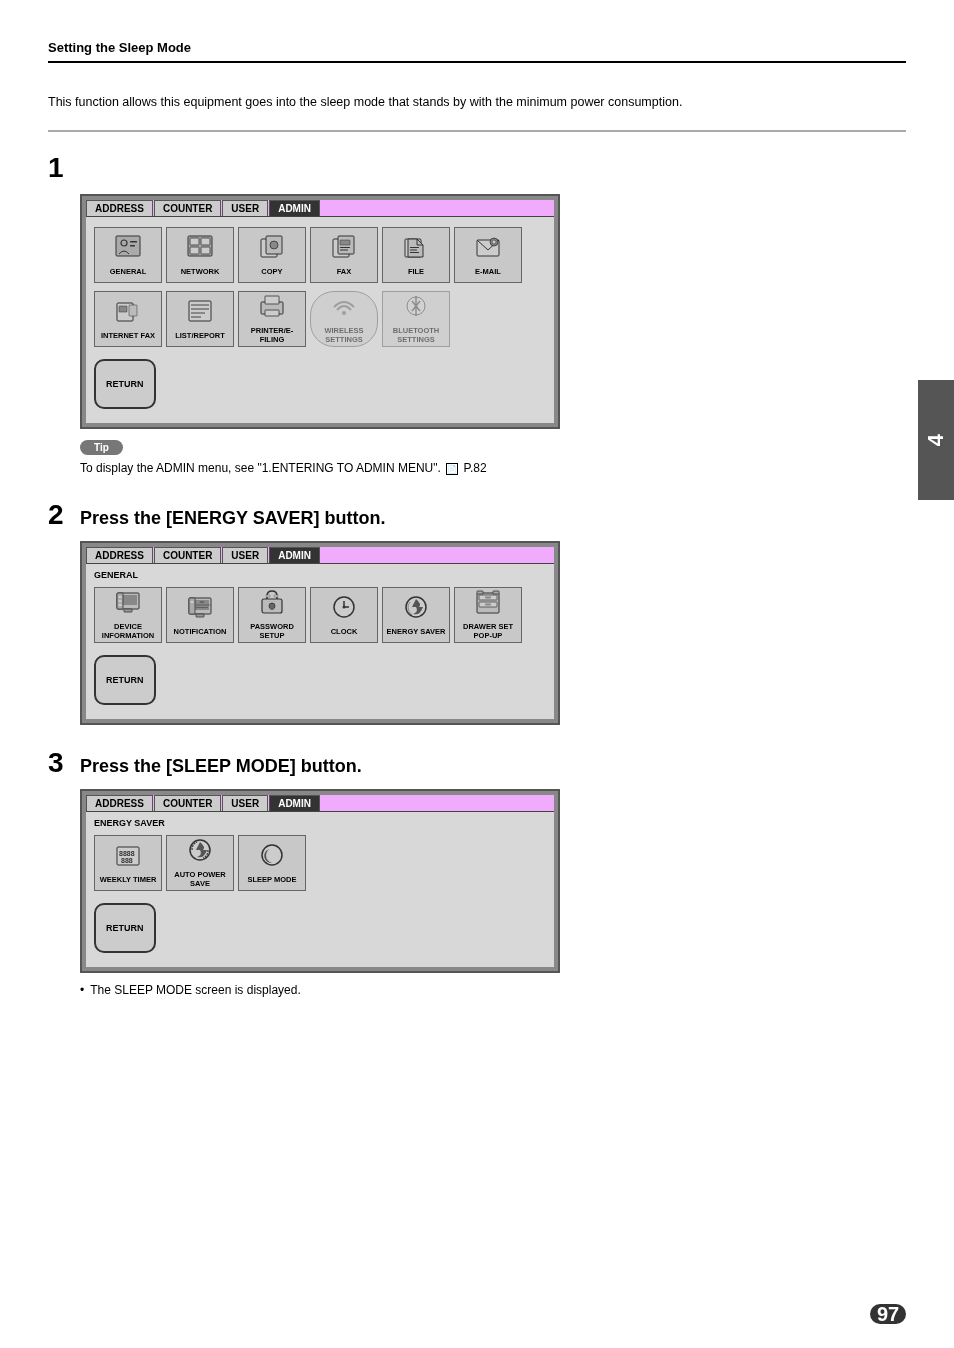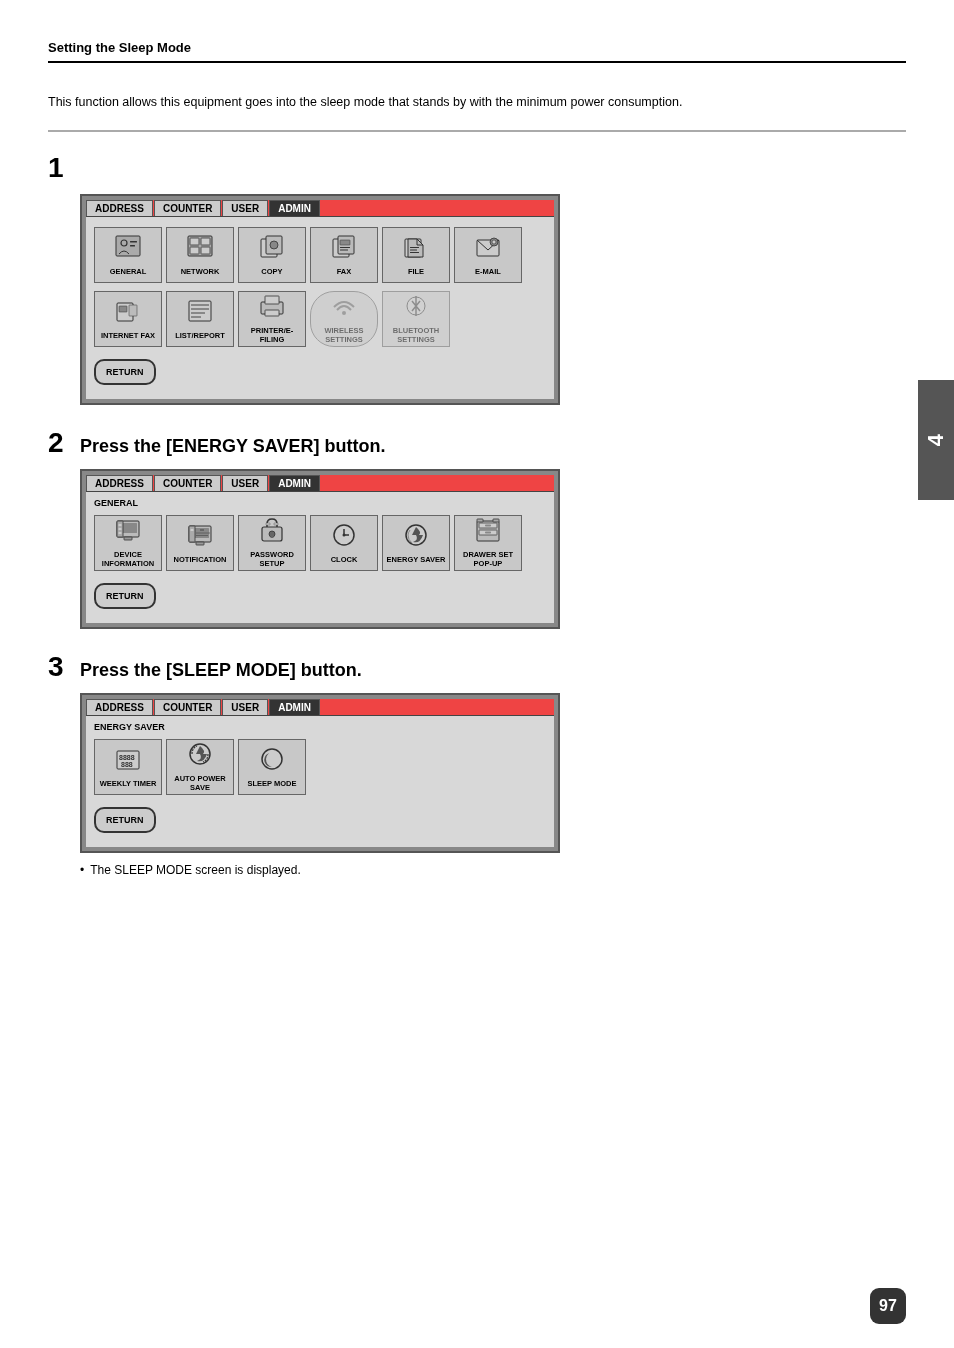--- a/index.html
+++ b/index.html
@@ -40,30 +40,30 @@
       font-weight: bold;
       writing-mode: vertical-rl;
       transform: rotate(180deg);
     }
 
     
     .page-number {
       position: absolute;
       bottom: 24px;
       right: 48px;
-      font-size: 16px;
+      font-size: 20px;
       font-weight: bold;
       background: #333;
       color: white;
       width: 36px;
-      height: 36px;
+      height: 20px;
       display: flex;
       align-items: center;
       justify-content: center;
-      border-radius: 9px;
+      border-radius: 14px;
     }
 
     .content {
       padding: 40px 48px 40px 48px;
     }
 
     
     .section-title {
       font-size: 13px;
       font-weight: bold;
@@ -106,21 +106,21 @@
       background: #888;
       width: 480px;
       margin-left: 32px;
       margin-bottom: 10px;
       padding: 4px;
     }
 
     
     .tab-bar {
       display: flex;
-      background: #ef4444;
+      background: #f0abfc;
       border-bottom: 1px solid #444;
       margin-bottom: 0;
       text-align: center;
     }
     .tab-item {
       padding: 2px 8px;
       font-size: 10px;
       font-weight: bold;
       border: 1px solid #555;
       border-bottom: none;
@@ -168,21 +168,21 @@
       font-size: 7.5px;
       font-weight: bold;
       text-transform: uppercase;
     }
 
     
     .return-btn {
       display: inline-block;
       border: 2px solid #333;
       border-radius: 10px;
-      padding: 6px 10px;
+      padding: 18px 10px;
       font-size: 9px;
       font-weight: bold;
       background: #ccc;
       margin-top: 4px;
       margin-bottom: 4px;
       cursor: pointer;
     }
 
     
     .bullet-note {
@@ -415,20 +415,28 @@
             </div>
 
           </div>
           <div style="padding: 4px 0;">
             <div class="return-btn">RETURN</div>
           </div>
         </div>
       </div>
 
 
+      <div class="tip-box">
+        <div class="tip-label">Tip</div>
+        <div class="tip-text">
+          <span>To display the ADMIN menu, see "1.ENTERING TO ADMIN MENU".</span>
+          <span class="page-ref-icon">📄</span>
+          <span>P.82</span>
+        </div>
+      </div>
     </div>
 
     <div class="step-section">
       <div class="step-header">
         <span class="step-number">2</span>
         <span class="step-title">Press the [ENERGY SAVER] button.</span>
       </div>
 
       <div class="screen-mockup">
         <div class="tab-bar">

